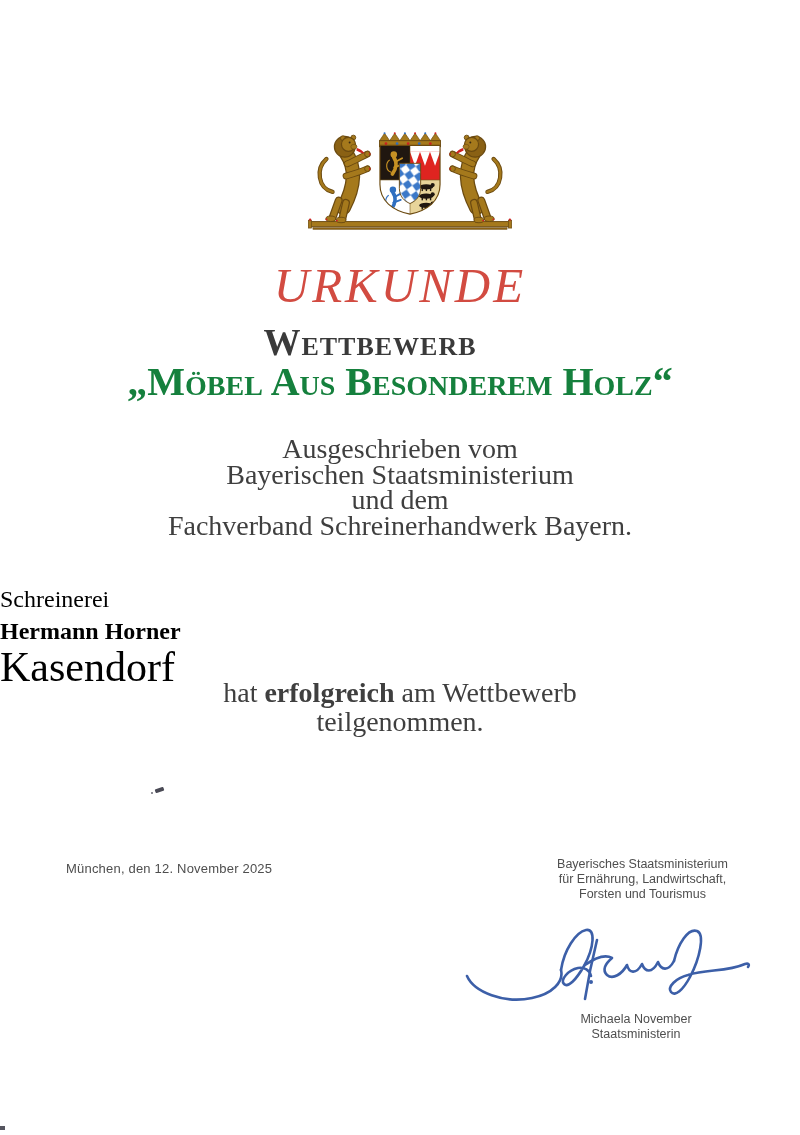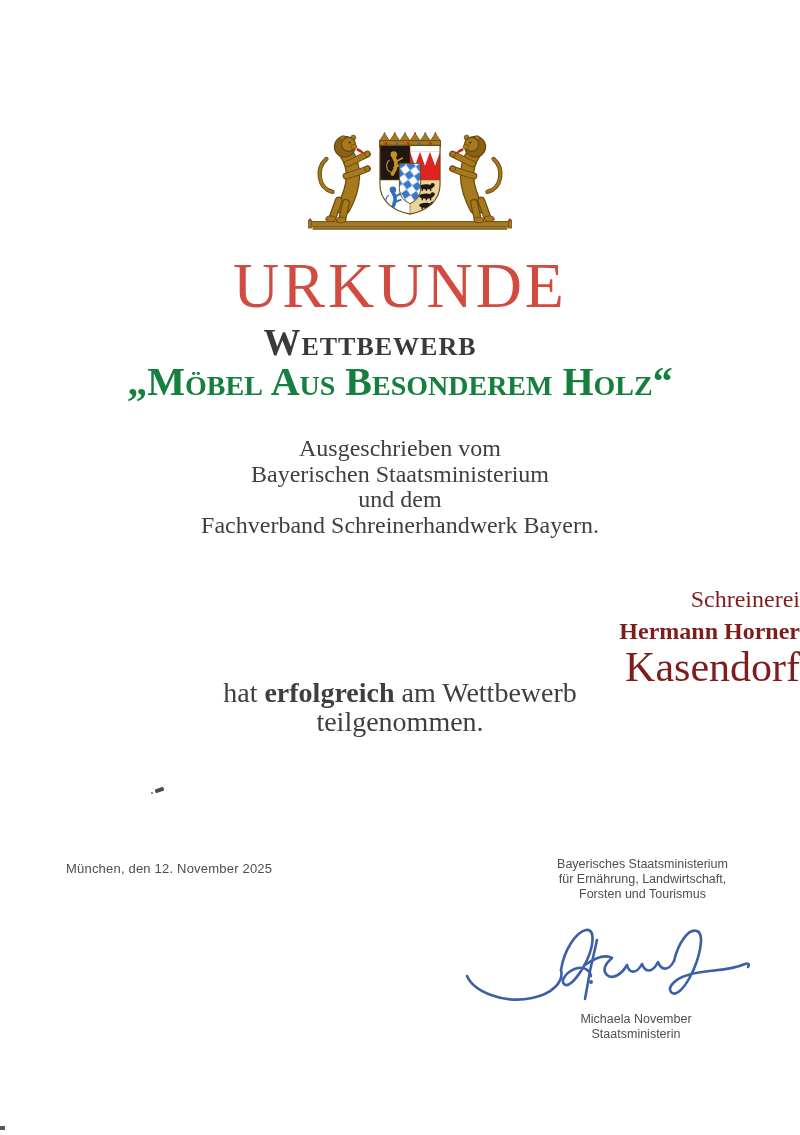--- a/index.html
+++ b/index.html
@@ -1,27 +1,27 @@
 <!DOCTYPE html>
 <html><head>
 <meta charset="utf-8">
 <style>
   html,body{margin:0;padding:0;background:#ffffff;}
   .page{position:relative;width:800px;height:1135px;background:#ffffff;overflow:hidden;
         font-family:"Liberation Serif","DejaVu Serif",serif;color:#3a3a3a;}
   .crest{position:absolute;left:308px;top:106px;width:204px;height:135px;}
   .title{position:absolute;left:0;top:248px;width:800px;text-align:center;
-         font-size:64px;line-height:76px;letter-spacing:3px;color:#d24b41;font-weight:400;}
+         font-size:49px;line-height:76px;letter-spacing:3px;color:#d24b41;font-weight:400;font-style:italic;}
   .sub1{position:absolute;left:0;top:324px;width:740px;text-align:center;
         font-variant:small-caps;font-weight:700;font-size:37px;line-height:38px;letter-spacing:1px;color:#3a3a3a;}
   .sub2{position:absolute;left:0;top:360px;width:800px;text-align:center;
         font-variant:small-caps;font-weight:700;font-size:40px;line-height:44px;color:#15803d;}
   .issuer{position:absolute;left:0;top:436px;width:800px;text-align:center;
-          font-size:24px;line-height:25.5px;color:#3f3f3f;}
-  .recipient{position:absolute;left:0;top:586px;width:800px;text-align:right;color:#7f1d1d;}
+          font-size:28px;line-height:25.5px;color:#3f3f3f;}
+  .recipient{position:absolute;left:0;top:586px;width:800px;text-align:left;color:#000000;}
   .recipient .company{font-size:24px;line-height:26px;}
   .recipient .name{font-size:24px;line-height:38px;font-weight:700;}
   .recipient .city{font-size:42px;line-height:34px;}
   .statement{position:absolute;left:0;top:678px;width:800px;text-align:center;
              font-size:28px;line-height:29px;color:#3f3f3f;}
   .statement b{font-weight:700;}
   .speck{position:absolute;left:151px;top:786px;width:14px;height:8px;}
   .speck .s1{position:absolute;left:4px;top:2px;width:9px;height:4px;background:#4a4a55;
              border-radius:1px;transform:rotate(-18deg);}
   .speck .s2{position:absolute;left:0;top:6px;width:2px;height:2px;background:#6a6a74;border-radius:50%;}

